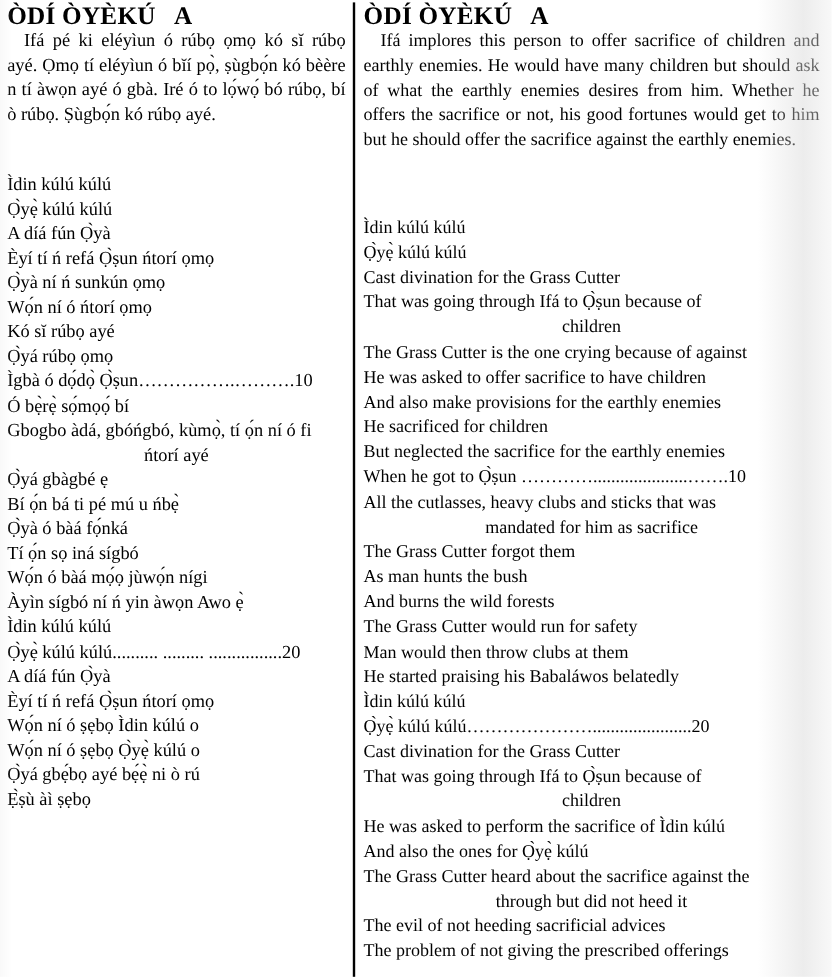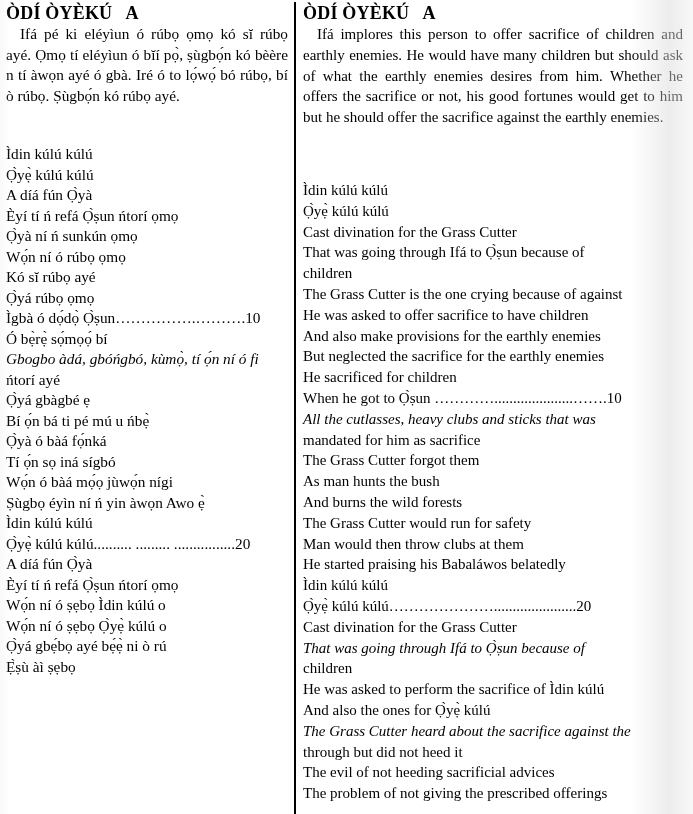--- a/index.html
+++ b/index.html
@@ -63,21 +63,21 @@
     height: 812px;
     flex: 0 0 auto;
   }
   #col-right {
     width: 397px;
     padding-left: 7px;
     padding-right: 10px;
   }
 
   h1.heading {
-    font-size: 18px;
+    font-size: 21px;
     font-weight: bold;
     margin: 0 0 1px 0;
     letter-spacing: 0.2px;
     line-height: 20px;
     white-space: pre;
   }
 
   p.intro {
     margin: 0;
     font-size: 15.3px;
@@ -105,24 +105,23 @@
   }
   #col-right .verse li {
     font-size: 15.0px;
     line-height: 20.8px;
   }
   .verse li.wrap {
     text-align: justify;
     text-indent: 0;
     padding-left: 0;
     white-space: normal;
-    font-style: italic;
   }
   .verse li.cont {
-    text-align: left;
+    text-align: center;
     white-space: normal;
   }
   .gap-lead {
     height: 38px;
   }
   .gap-lead-r {
     height: 52px;
   }
 </style>
 </head>
@@ -133,33 +132,33 @@
   <div class="column" id="col-left">
     <h1 class="heading">ÒDÍ ÒYÈKÚ   A</h1>
     <p class="intro">Ifá pé ki eléyìun ó rúbọ ọmọ kó sĭ rúbọ ayé. Ọmọ tí eléyìun ó bĭí pọ̀, ṣùgbọ́n kó bèère n tí àwọn ayé ó gbà. Iré ó to lọ́wọ́ bó rúbọ, bí ò rúbọ. Ṣùgbọ́n kó rúbọ ayé.</p>
     <div class="gap-lead"></div>
     <ul class="verse" id="left-verse">
         <li>Ìdin kúlú kúlú</li>
         <li>Ọ̀yẹ̀ kúlú kúlú</li>
         <li>A díá fún Ọ̀yà</li>
         <li>Èyí tí ń refá Ọ̀ṣun ńtorí ọmọ</li>
         <li>Ọ̀yà ní ń sunkún ọmọ</li>
-        <li>Wọ́n ní ó rúbọ ọmọ</li>
+        <li>Wọ́n ní ó ńtorí ọmọ</li>
         <li>Kó sĭ rúbọ ayé</li>
         <li>Ọ̀yá rúbọ ọmọ</li>
         <li>Ìgbà ó dọ́dọ̀ Ọ̀ṣun…………….……….10</li>
         <li>Ó bẹ̀rẹ̀ sọ́mọọ́ bí</li>
         <li class="wrap">Gbogbo àdá, gbóńgbó, kùmọ̀, tí ọ́n ní ó fi</li>
         <li class="cont">ńtorí ayé</li>
         <li>Ọ̀yá gbàgbé ẹ</li>
         <li>Bí ọ́n bá ti pé mú u ńbẹ̀</li>
         <li>Ọ̀yà ó bàá fọ́nká</li>
         <li>Tí ọ́n sọ iná sígbó</li>
         <li>Wọ́n ó bàá mọ́ọ jùwọ́n nígi</li>
-        <li>Ṣùgbọ éyìn ní ń yin àwọn Awo ẹ̀</li>
+        <li>Àyìn sígbó ní ń yin àwọn Awo ẹ̀</li>
         <li>Ìdin kúlú kúlú</li>
         <li>Ọ̀yẹ̀ kúlú kúlú.......... ......... ................20</li>
         <li>A díá fún Ọ̀yà</li>
         <li>Èyí tí ń refá Ọ̀ṣun ńtorí ọmọ</li>
         <li>Wọ́n ní ó ṣẹbọ Ìdin kúlú o</li>
         <li>Wọ́n ní ó ṣẹbọ Ọ̀yẹ̀ kúlú o</li>
         <li>Ọ̀yá gbẹ́bọ ayé bẹ́ẹ̀ ni ò rú</li>
         <li>Ẹ̀ṣù àì ṣẹbọ</li>
       </ul>
   </div>
@@ -172,22 +171,22 @@
     <div class="gap-lead-r"></div>
     <ul class="verse" id="right-verse">
         <li>Ìdin kúlú kúlú</li>
         <li>Ọ̀yẹ̀ kúlú kúlú</li>
         <li>Cast divination for the Grass Cutter</li>
         <li>That was going through Ifá to Ọ̀ṣun because of</li>
         <li class="cont">children</li>
         <li>The Grass Cutter is the one crying because of against</li>
         <li>He was asked to offer sacrifice to have children</li>
         <li>And also make provisions for the earthly enemies</li>
+        <li>He sacrificed for children</li>
         <li>But neglected the sacrifice for the earthly enemies</li>
-        <li>He sacrificed for children</li>
         <li>When he got to Ọ̀ṣun ………….....................…….10</li>
         <li class="wrap">All the cutlasses, heavy clubs and sticks that was</li>
         <li class="cont">mandated for him as sacrifice</li>
         <li>The Grass Cutter forgot them</li>
         <li>As man hunts the bush</li>
         <li>And burns the wild forests</li>
         <li>The Grass Cutter would run for safety</li>
         <li>Man would then throw clubs at them</li>
         <li>He started praising his Babaláwos belatedly</li>
         <li>Ìdin kúlú kúlú</li>

